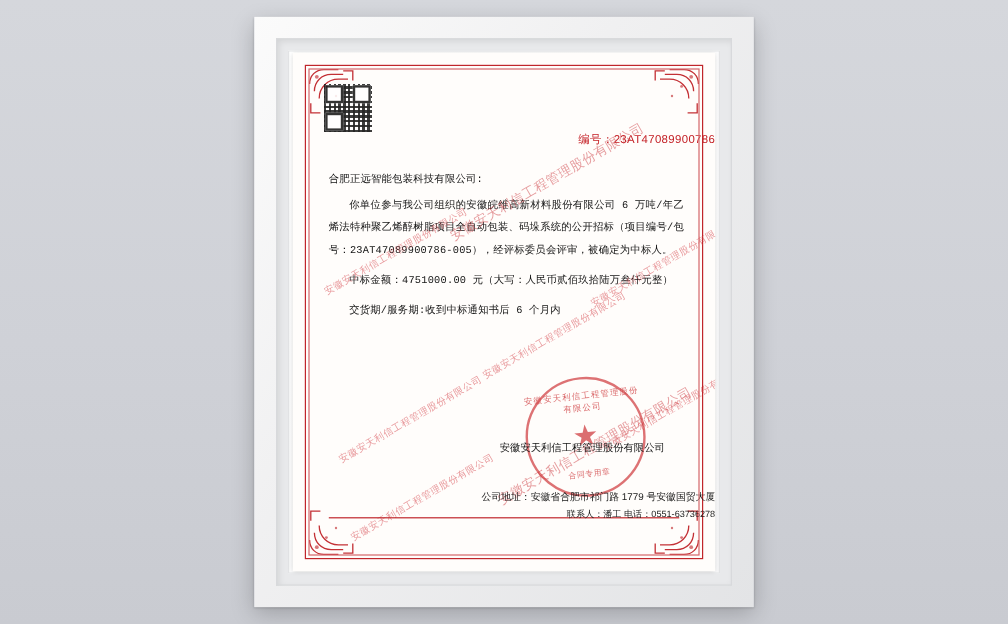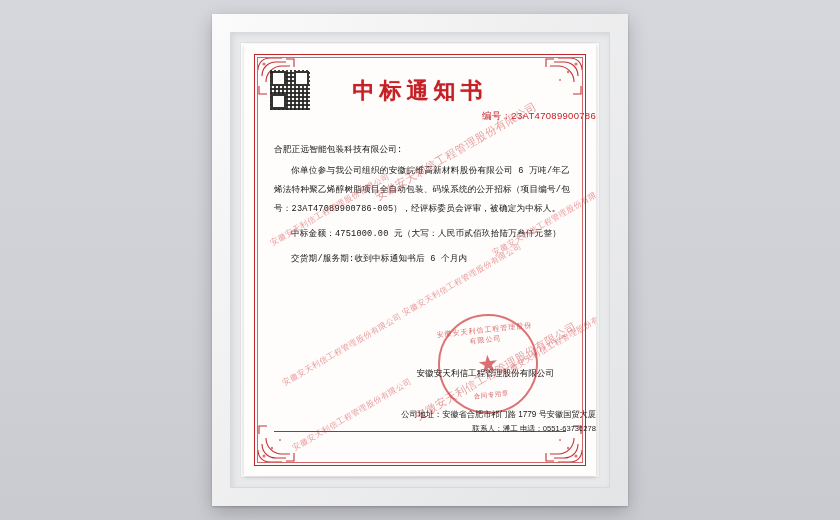--- a/index.html
+++ b/index.html
@@ -332,21 +332,20 @@
       </g>
     </svg>
 
 
     <div id="qr">
       <div class="qr-eye e1"></div>
       <div class="qr-eye e2"></div>
       <div class="qr-eye e3"></div>
     </div>
 
-    <div id="title">中标通知书</div>
     <div id="code-line">编号：23AT47089900786</div>
 
     <div id="body-text">
       <div class="addressee">合肥正远智能包装科技有限公司:</div>
       <p>你单位参与我公司组织的安徽皖维高新材料股份有限公司 6 万吨/年乙烯法特种聚乙烯醇树脂项目全自动包装、码垛系统的公开招标（项目编号/包号：23AT47089900786-005），经评标委员会评审，被确定为中标人。</p>
       <p class="gap">中标金额：4751000.00 元（大写：人民币贰佰玖拾陆万叁仟元整）</p>
       <p class="gap">交货期/服务期:收到中标通知书后 6 个月内</p>
     </div>
 
     <div class="wm" style="left:18px; top:160px;">安徽安天利信工程管理股份有限公司</div>

